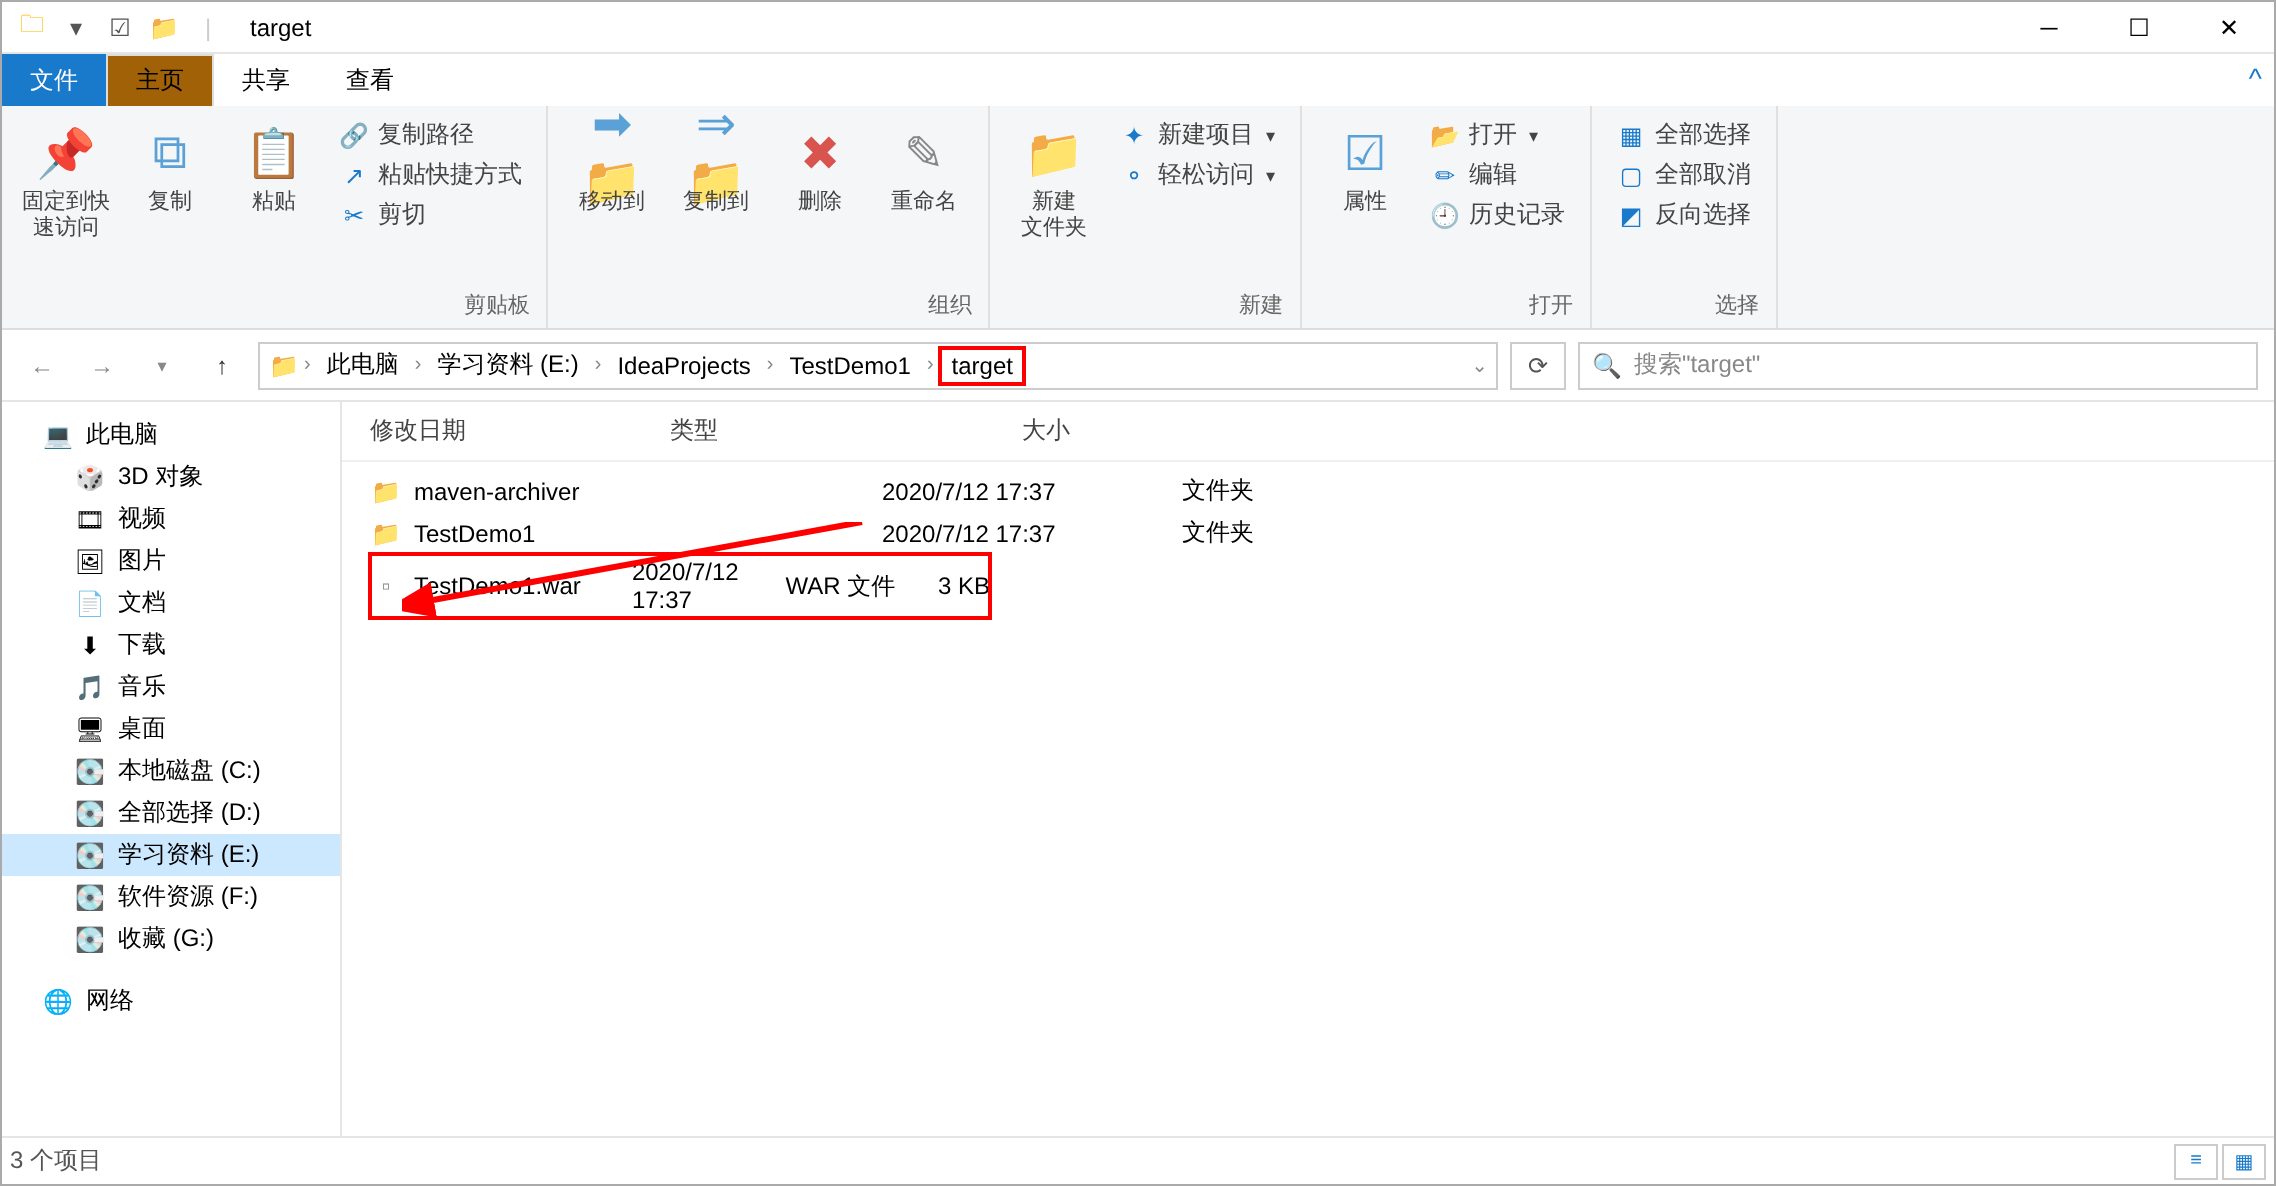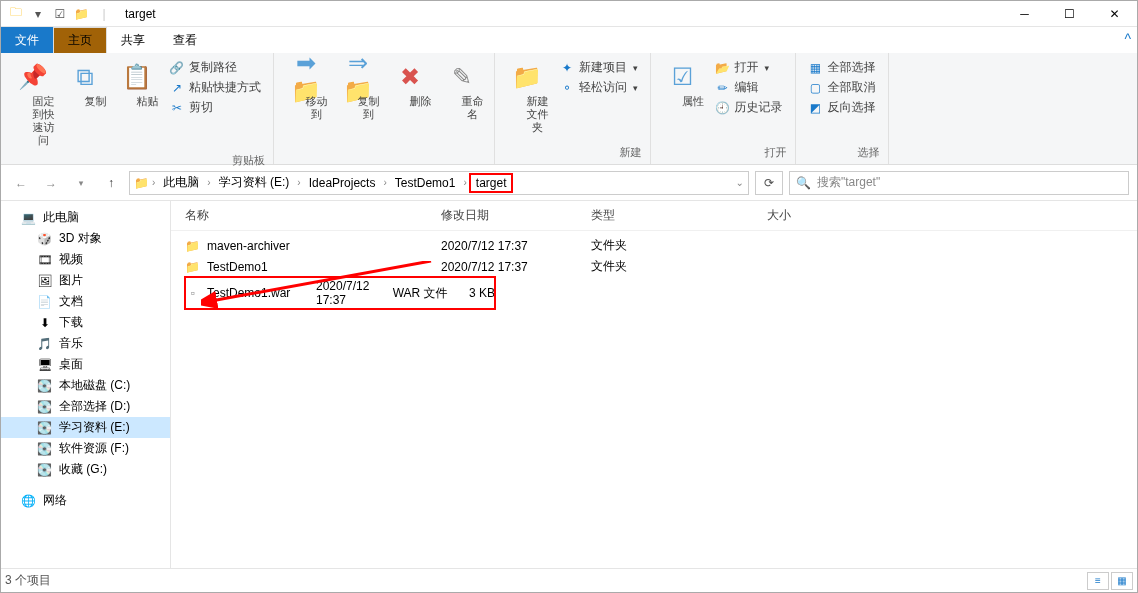--- a/index.html
+++ b/index.html
@@ -21,21 +21,21 @@
 .tab.active { background: #a16207; border: 1px solid #ddd; border-bottom: none; }
 .collapse { position: absolute; right: 6px; top: 4px; color: #1979ca; font-size: 14px; }
 
 
 .ribbon { height: 112px; background: #f5f6f7; border-bottom: 1px solid #ddd; display: flex; }
 .group { border-right: 1px solid #e0e0e0; padding: 4px 8px; display: flex; flex-direction: column; }
 .group-body { flex: 1; display: flex; align-items: flex-start; gap: 4px; }
 .group-label { text-align: right; color: #666; font-size: 11px; padding-top: 2px; }
 .bigbtn { width: 48px; display: flex; flex-direction: column; align-items: center; gap: 2px; padding: 4px 2px; text-align: center; }
 .bigbtn .icon { width: 32px; height: 32px; display: flex; align-items: center; justify-content: center; font-size: 24px; }
-.bigbtn .lbl { font-size: 11px; line-height: 13px; color: #444; margin-left: 21px; }
+.bigbtn .lbl { font-size: 11px; line-height: 13px; color: #444; }
 .smallrow { display: flex; flex-direction: column; gap: 3px; padding: 2px 4px; }
 .smallbtn { display: flex; align-items: center; gap: 4px; font-size: 11px; color: #444; white-space: nowrap; }
 .smallbtn .sicon { width: 16px; height: 16px; display: flex; align-items: center; justify-content: center; color: #1979ca; }
 
 
 .addrbar { height: 36px; display: flex; align-items: center; gap: 6px; padding: 0 8px; border-bottom: 1px solid #e5e5e5; }
 .navbtn { width: 24px; height: 24px; display: flex; align-items: center; justify-content: center; color: #888; }
 .navbtn.enabled { color: #333; }
 .crumbs { flex: 1; height: 24px; border: 1px solid #ccc; display: flex; align-items: center; padding: 0 4px; gap: 2px; }
 .crumb { padding: 2px 6px; color: #000; }
@@ -142,20 +142,21 @@
       </div>
       <div class="bigbtn">
         <span class="icon" style="color:#d9534f">✖</span>
         <span class="lbl">删除</span>
       </div>
       <div class="bigbtn">
         <span class="icon" style="color:#888">✎</span>
         <span class="lbl">重命名</span>
       </div>
     </div>
+    <div class="group-label">组织</div>
   </div>
 
   <div class="group">
     <div class="group-body">
       <div class="bigbtn">
         <span class="icon" style="color:#ffb900">📁</span>
         <span class="lbl" style="white-space:pre-line">新建
 文件夹</span>
       </div>
       <div class="smallrow">
@@ -302,21 +303,20 @@
         <span>收藏 (G:)</span>
       </div>
       <div style="height: 10px;"></div>
       <div class="tree-item">
         <span class="ticon">🌐</span>
         <span>网络</span>
       </div>
     </div>
   <div class="filelist">
     <div class="cols">
-      <div class="col-name">名称</div>
       <div class="col-date">修改日期</div>
       <div class="col-type">类型</div>
       <div class="col-size">大小</div>
     </div>
     <div class="rows" id="rows">
       <svg class="arrow-svg" width="250" height="60">
         <defs>
             <marker id="ah" markerWidth="10" markerHeight="10" refX="2" refY="3" orient="auto">
               <path d="M0,0 L0,6 L8,3 z" fill="#ff0000"></path>
             </marker>

